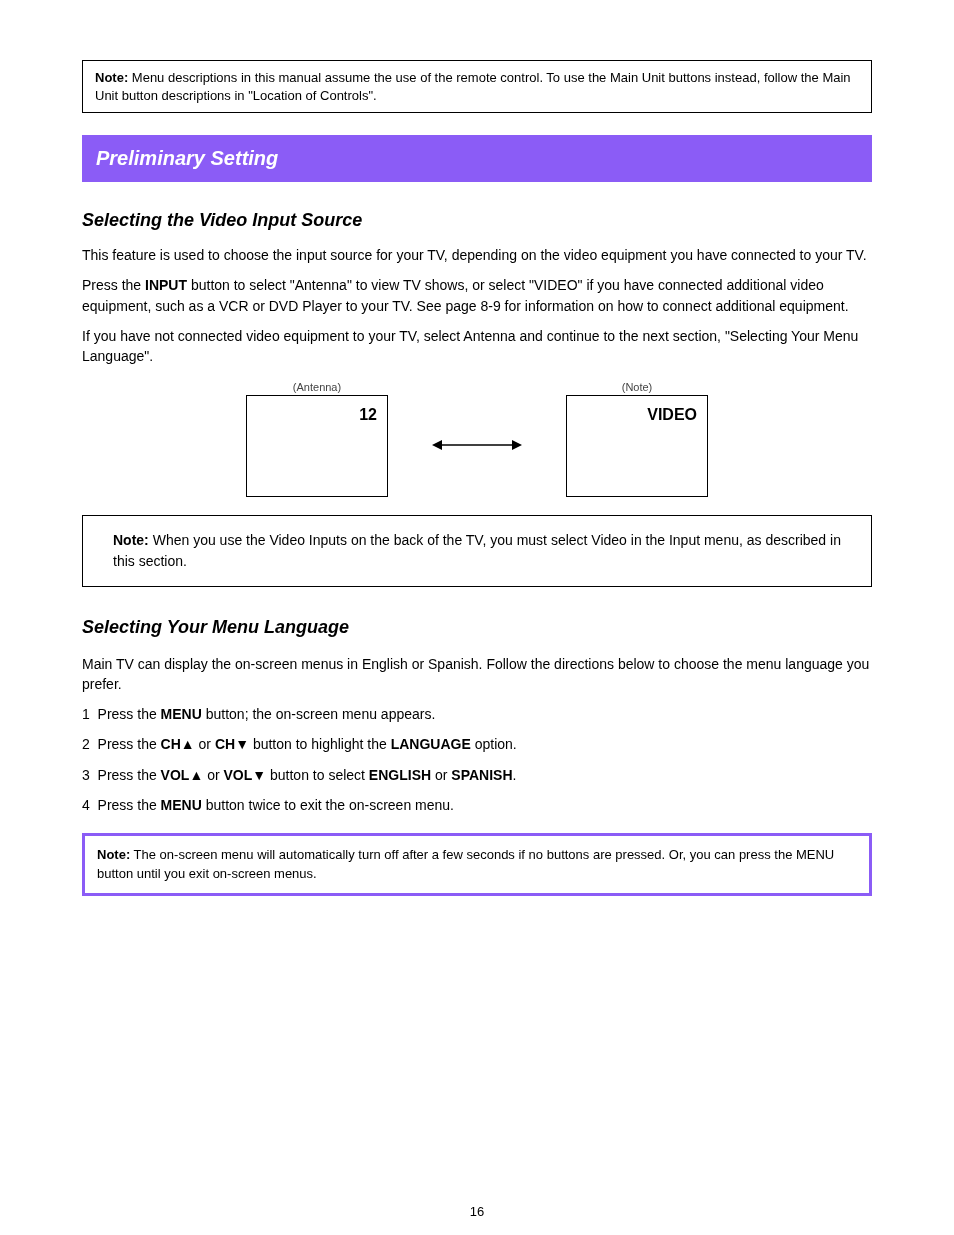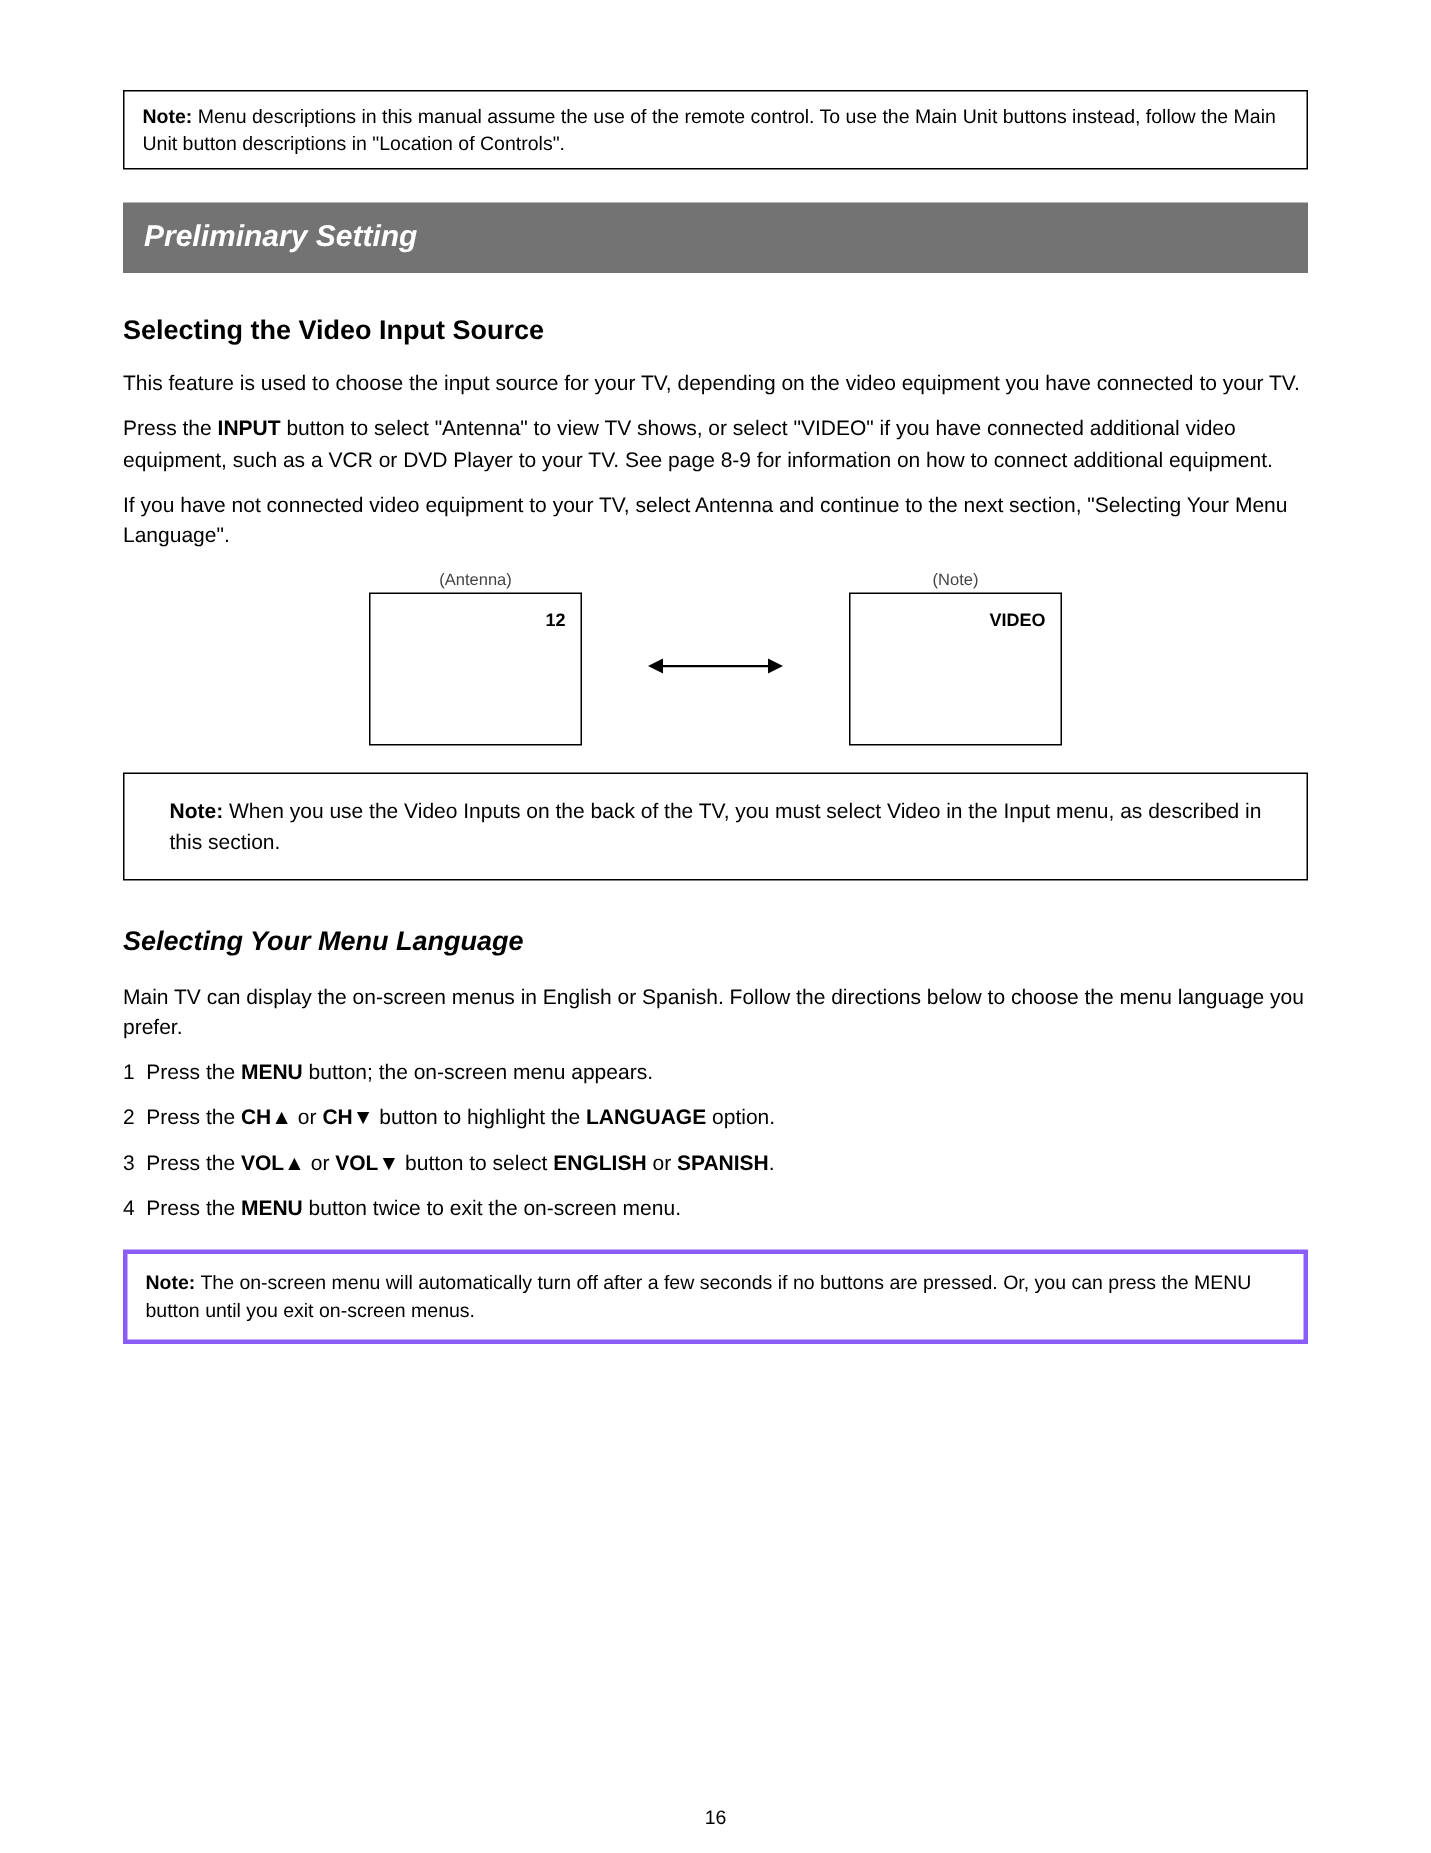--- a/index.html
+++ b/index.html
@@ -21,31 +21,32 @@
     width: 790px;
     margin: 0 auto;
   }
   .note-box {
     border: 1px solid #000;
     padding: 8px 12px;
     font-size: 13px;
     line-height: 1.35;
   }
   .red-bar {
-    background: #737373;
+    background: #8b5cf6;
     color: #ffffff;
     padding: 12px 14px;
     margin-top: 22px;
     font-size: 20px;
     font-weight: bold;
     font-style: italic;
   }
   .h2 {
     font-size: 18px;
     font-weight: bold;
+    font-style: italic;
     margin: 28px 0 14px 0;
   }
   .para {
     font-size: 14px;
     line-height: 1.45;
     margin: 0 0 10px 0;
   }
   .para-sm {
     font-size: 14px;
     line-height: 1.45;
@@ -72,21 +73,21 @@
   .dbox {
     width: 140px;
     height: 100px;
     border: 1px solid #000;
     position: relative;
   }
   .dbox .right-top {
     position: absolute;
     top: 10px;
     right: 10px;
-    font-size: 12px;
+    font-size: 16px;
     font-weight: bold;
     margin-left: 20px;
   }
   .arrow {
     margin: 0 20px;
     margin-top: 16px;
   }
   .note-box2 {
     border: 1px solid #000;
     padding: 14px 30px;

